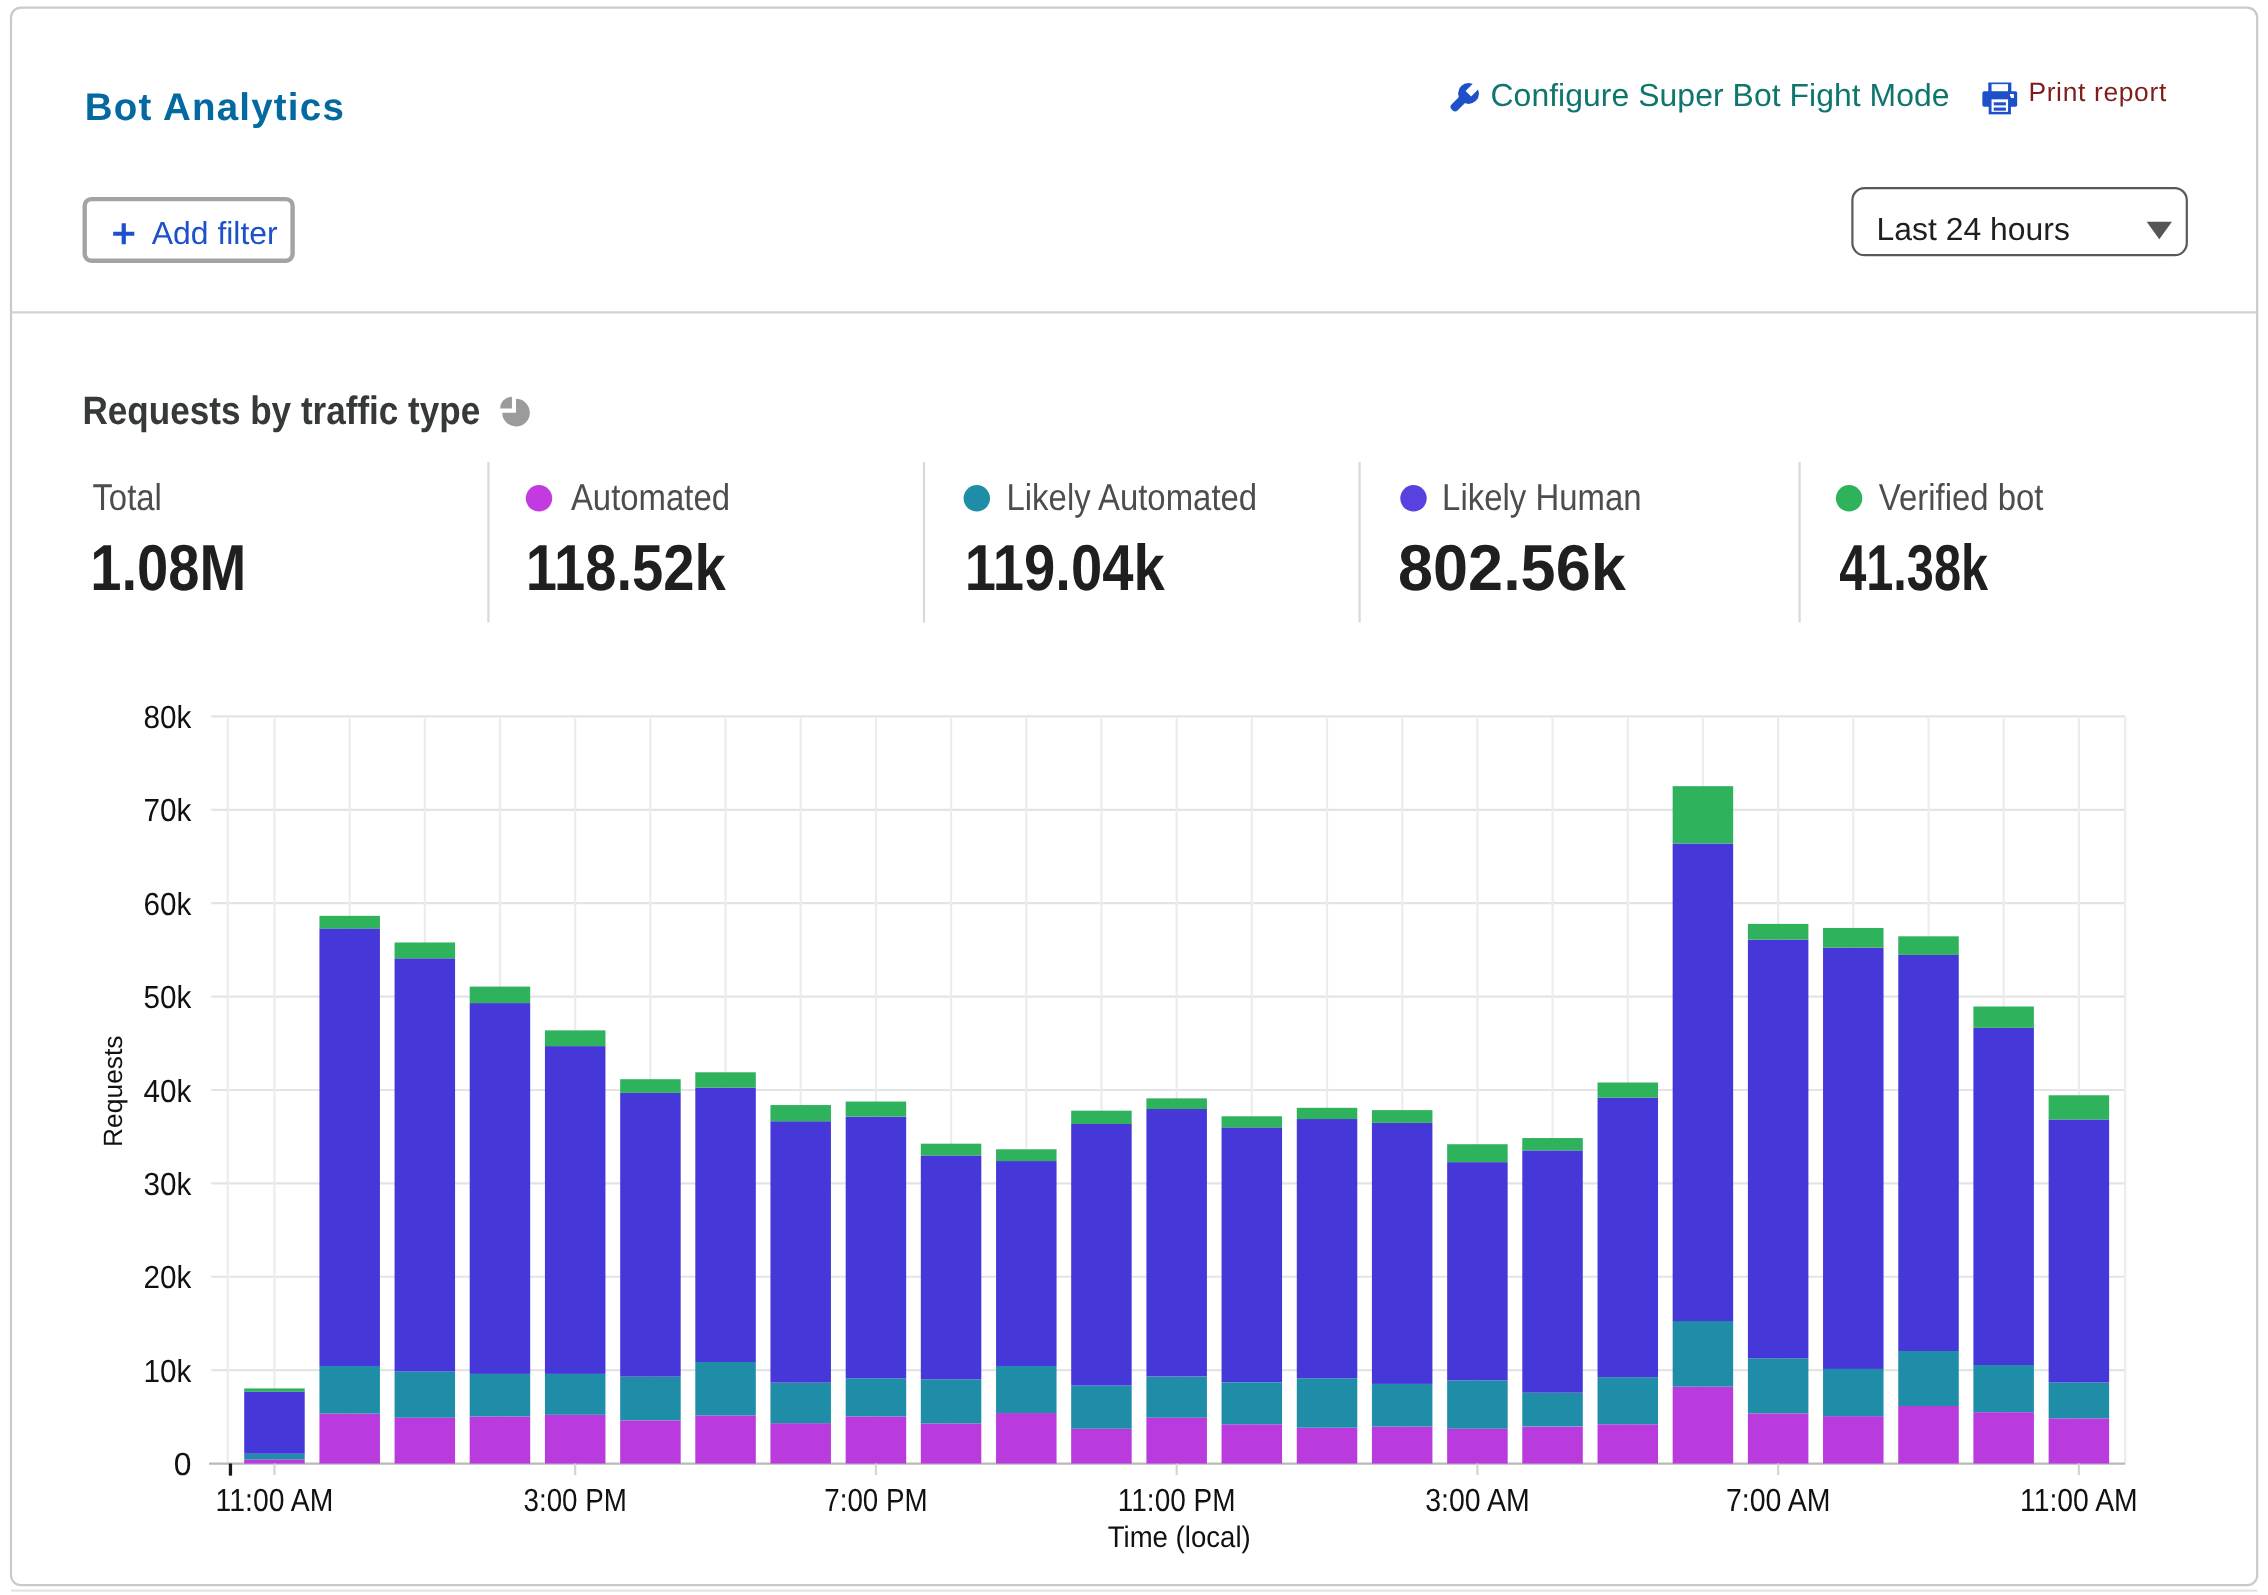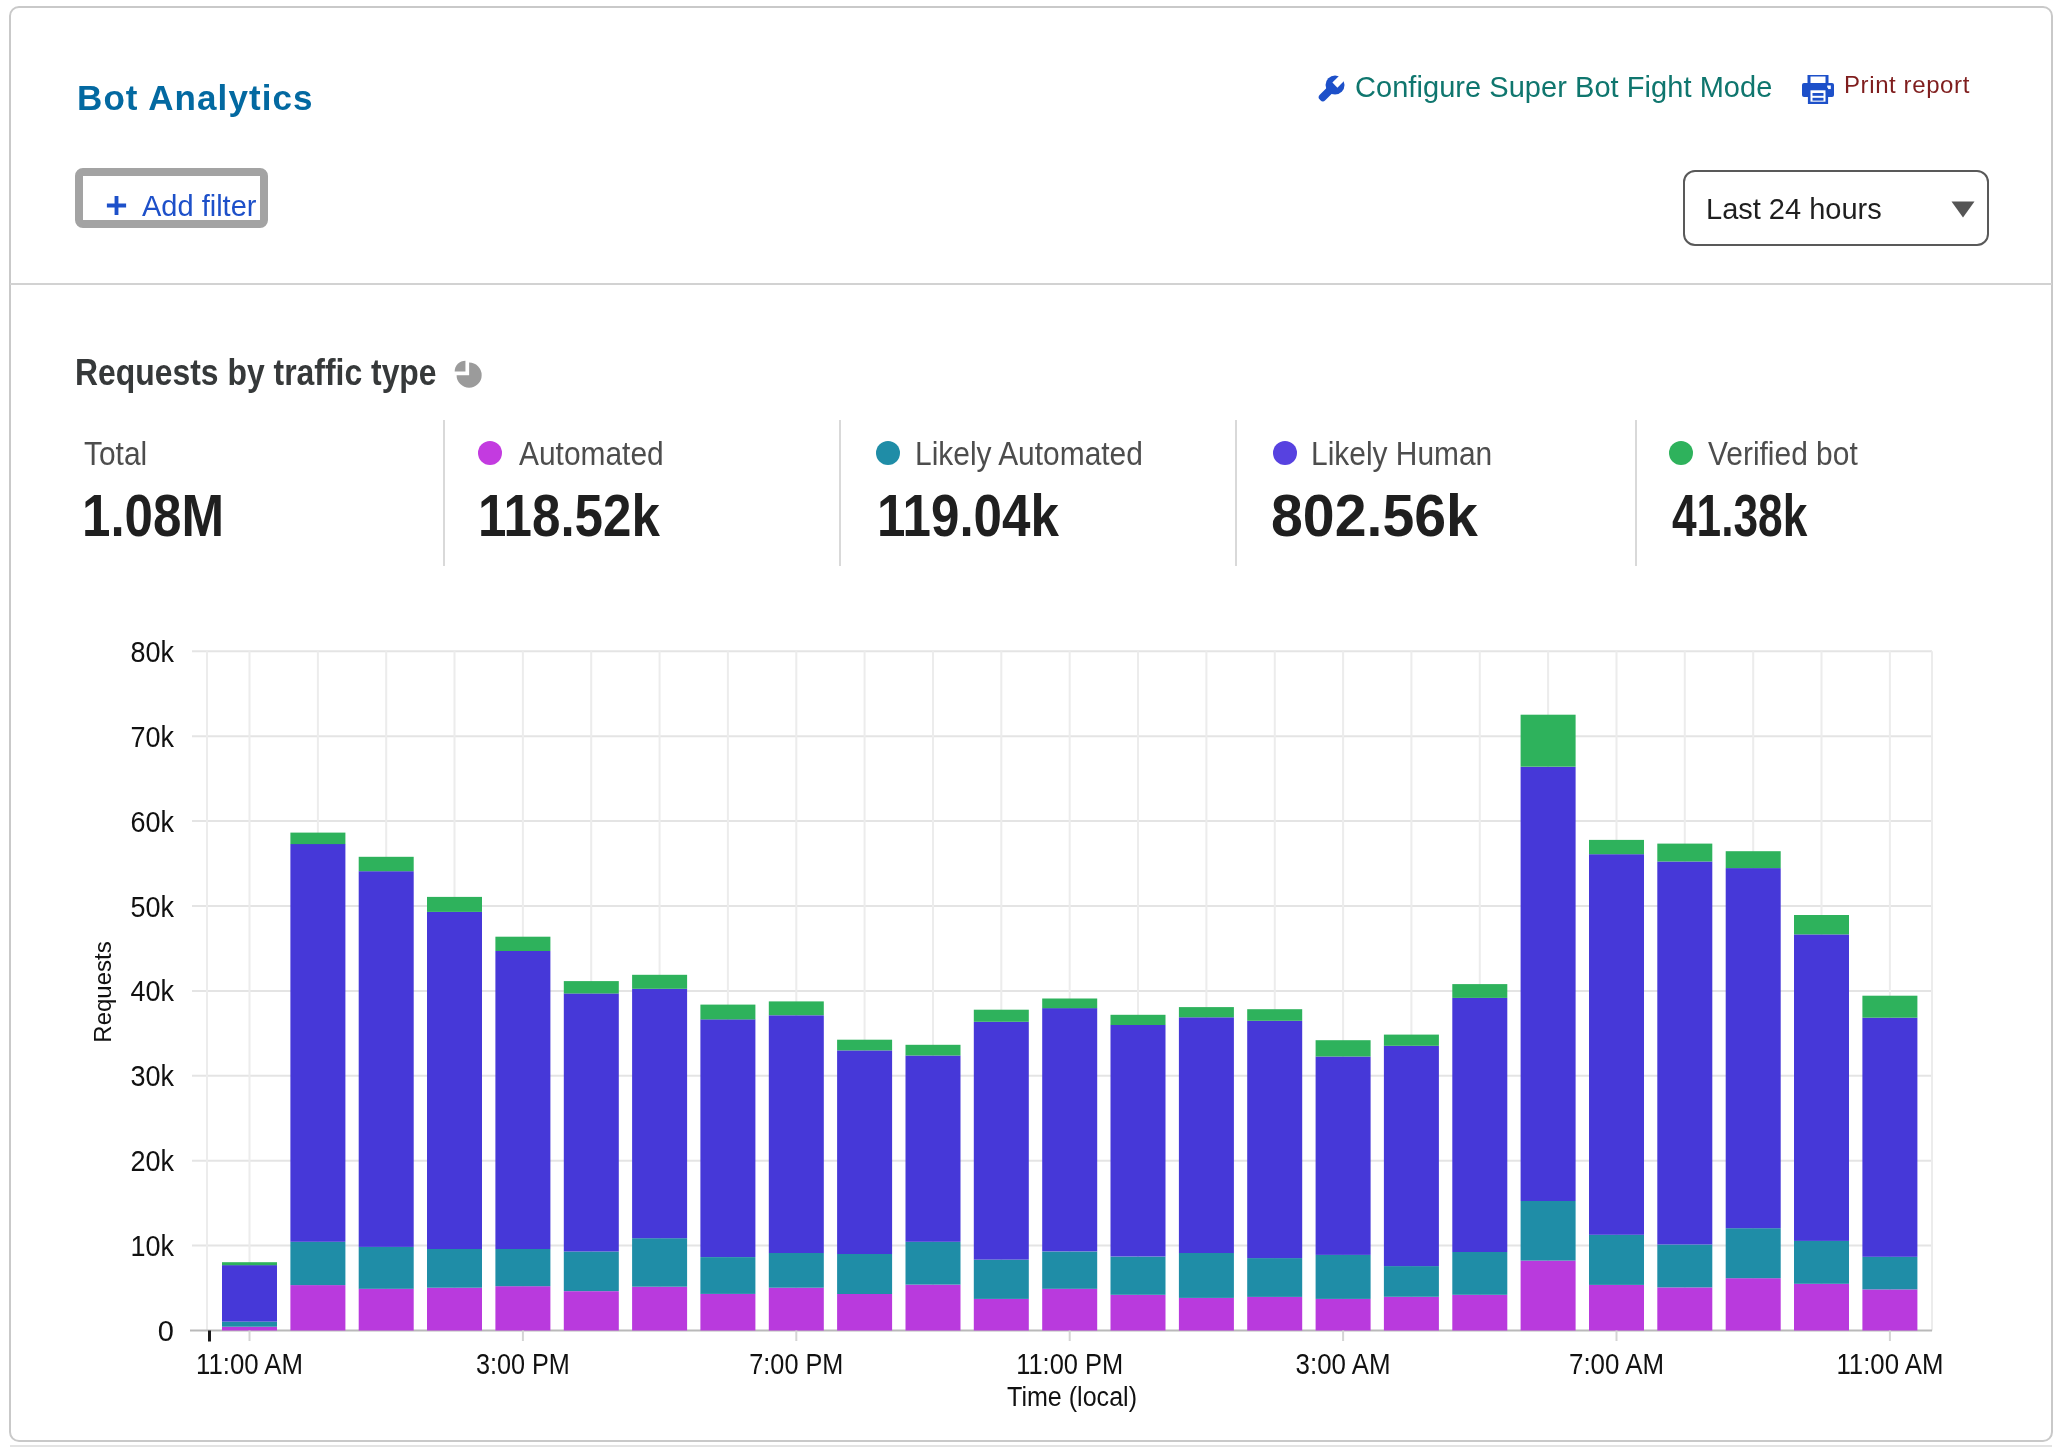--- a/index.html
+++ b/index.html
@@ -30,28 +30,28 @@
   <rect x="7" y="0" width="18" height="10" fill="none" stroke="#1d50c9" stroke-width="3"></rect>
   <rect x="0" y="8" width="32" height="14" rx="2"></rect>
   <rect x="25.2" y="10.5" width="3.6" height="3.6" fill="#fff"></rect>
   <rect x="7.2" y="14" width="17.6" height="14" fill="#fff" stroke="#1d50c9" stroke-width="2.6"></rect>
   <rect x="10.5" y="18" width="11" height="2.8"></rect>
   <rect x="10.5" y="22.8" width="11" height="2.8"></rect>
  </g>
 </svg>
 <div class="abs" style="left:1844px;top:71px;font-size:24px;color:#7f1d1d;letter-spacing:0.6px">Print report</div>
 
-<div class="abs" style="left:75px;top:168px;width:193px;height:60px;border:8px solid #a3a3a3;border-radius:8px">
+<div class="abs" style="left:75px;top:179px;width:193px;height:60px;border:4px solid #a3a3a3;border-radius:8px">
   <svg class="abs" style="left:21px;top:17px" width="25" height="25" viewBox="0 0 26 26">
       <path d="M13 3v20M3 13h20" stroke="#1d50c9" stroke-width="4"></path>
     </svg>
   <div class="abs" style="left:59px;top:14px;font-size:29px;color:#1d50c9">Add filter</div>
 </div>
 
-<div class="abs" style="left:1683px;top:170px;width:306px;height:76px;border:2px solid #595959;border-radius:12px">
+<div class="abs" style="left:1683px;top:170px;width:306px;height:63px;border:2px solid #595959;border-radius:12px">
   <div class="abs" style="left:21px;top:21px;font-size:29px;color:#1f1f1f">Last 24 hours</div>
   <svg class="abs" style="left:266px;top:29px" width="24" height="17" viewBox="0 0 24 17">
       <path d="M0.5 0.5h23L12 16.5z" fill="#555"></path>
     </svg>
 </div>
 
 <div class="abs" style="left:75px;top:352px;font-size:36px;font-weight:700;color:#36393a;transform:scaleX(0.886);transform-origin:left top;white-space:nowrap">Requests by traffic type</div>
 <svg class="abs" style="left:450px;top:356px" width="34" height="34" viewBox="0 0 32 32">
  <g fill="#9b9b9b">
   <path d="M18 18 L18 6.2 A11.8 11.8 0 1 1 6.2 18 z"></path>

